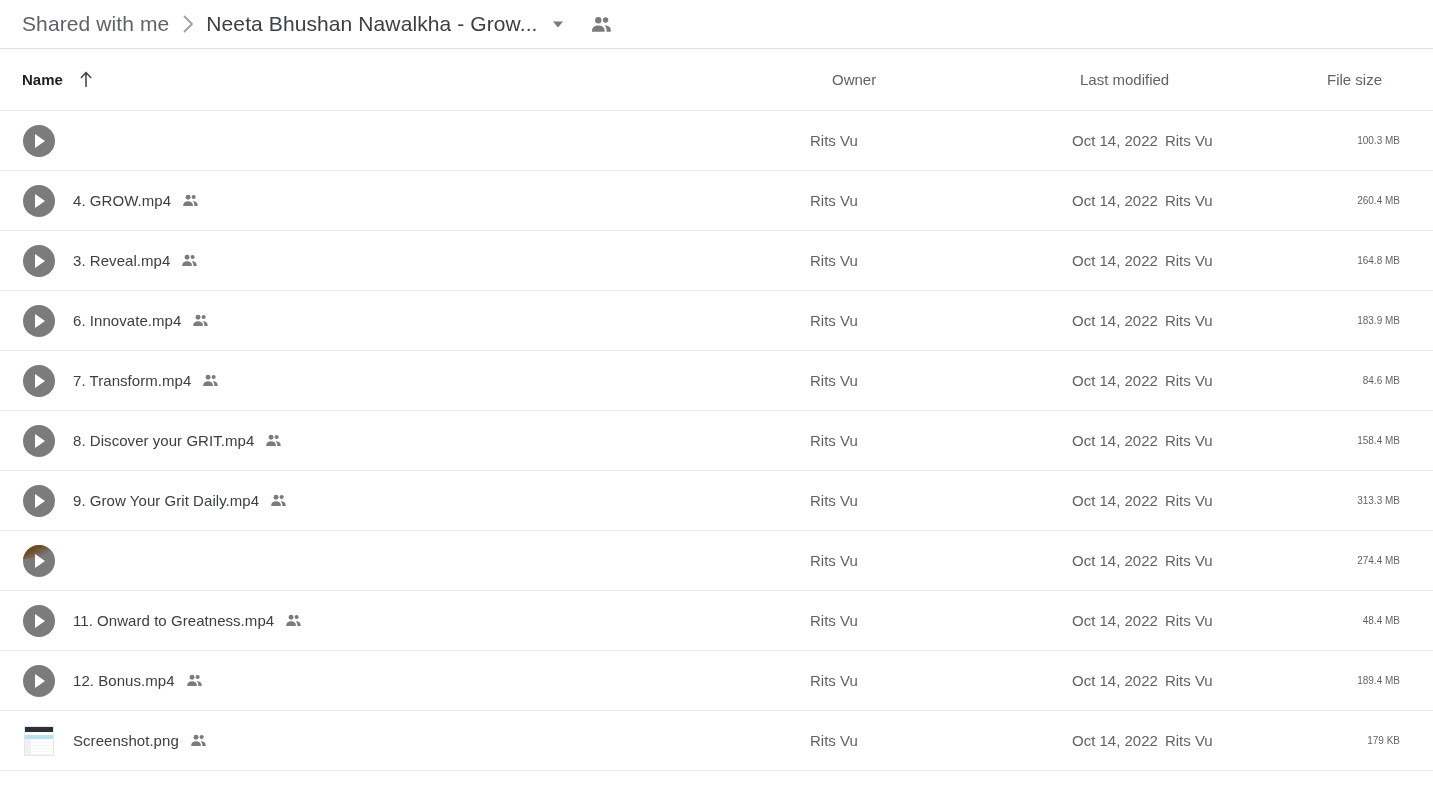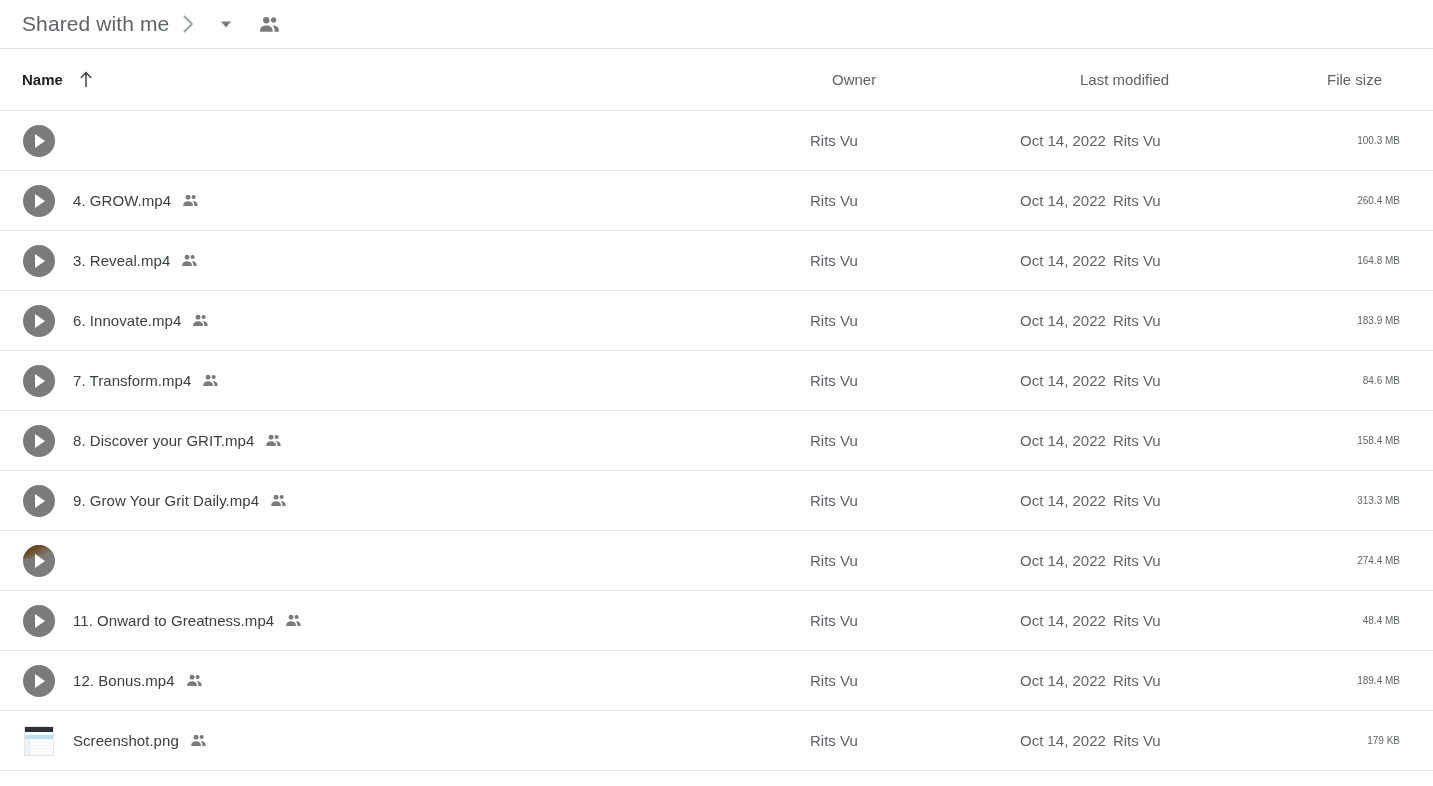--- a/index.html
+++ b/index.html
@@ -126,21 +126,21 @@
 
   .cell-owner {
     position: absolute;
     left: 810px;
     font-size: 15px;
     color: #5f6368;
     white-space: nowrap;
   }
   .cell-mod {
     position: absolute;
-    left: 1020px;
+    left: 1072px;
     font-size: 15px;
     color: #5f6368;
     white-space: nowrap;
     display: flex;
     align-items: baseline;
     gap: 7px;
   }
   .cell-size {
     position: absolute;
     left: 1240px;
@@ -219,20 +219,21 @@
 
 <div class="breadcrumb-bar">
   <span class="crumb-parent">Shared with me</span>
 
   <span class="crumb-sep">
     <svg width="11" height="18" viewBox="0 0 11 18" aria-hidden="true">
       <path d="M1.5 1.5 L9 9 L1.5 16.5" fill="none" stroke="#9aa0a6" stroke-width="1.8" stroke-linecap="round" stroke-linejoin="round"></path>
     </svg>
   </span>
 
+  <span class="crumb-current">Neeta Bhushan Nawalkha - Grow...</span>
 
   <span class="crumb-caret">
     <svg width="14" height="14" viewBox="0 0 14 14" aria-hidden="true">
       <path d="M2 4.5 L12 4.5 L7 10.5 Z" fill="#7b7b7b"></path>
     </svg>
   </span>
 
   <span class="crumb-people">
     <svg width="21" height="17" viewBox="0 0 21 17" aria-hidden="true">
       <circle cx="7.3" cy="4.2" r="3.2" fill="#7b7b7b"></circle>

